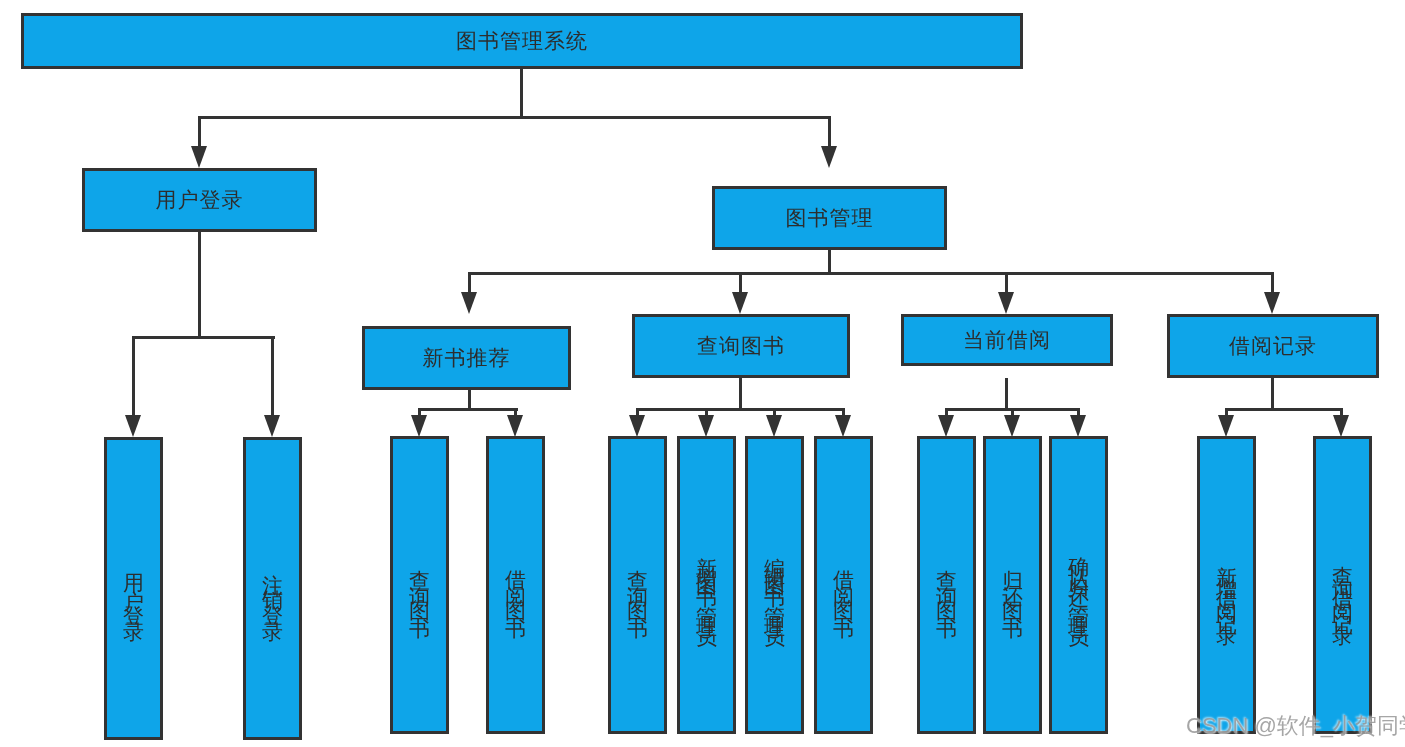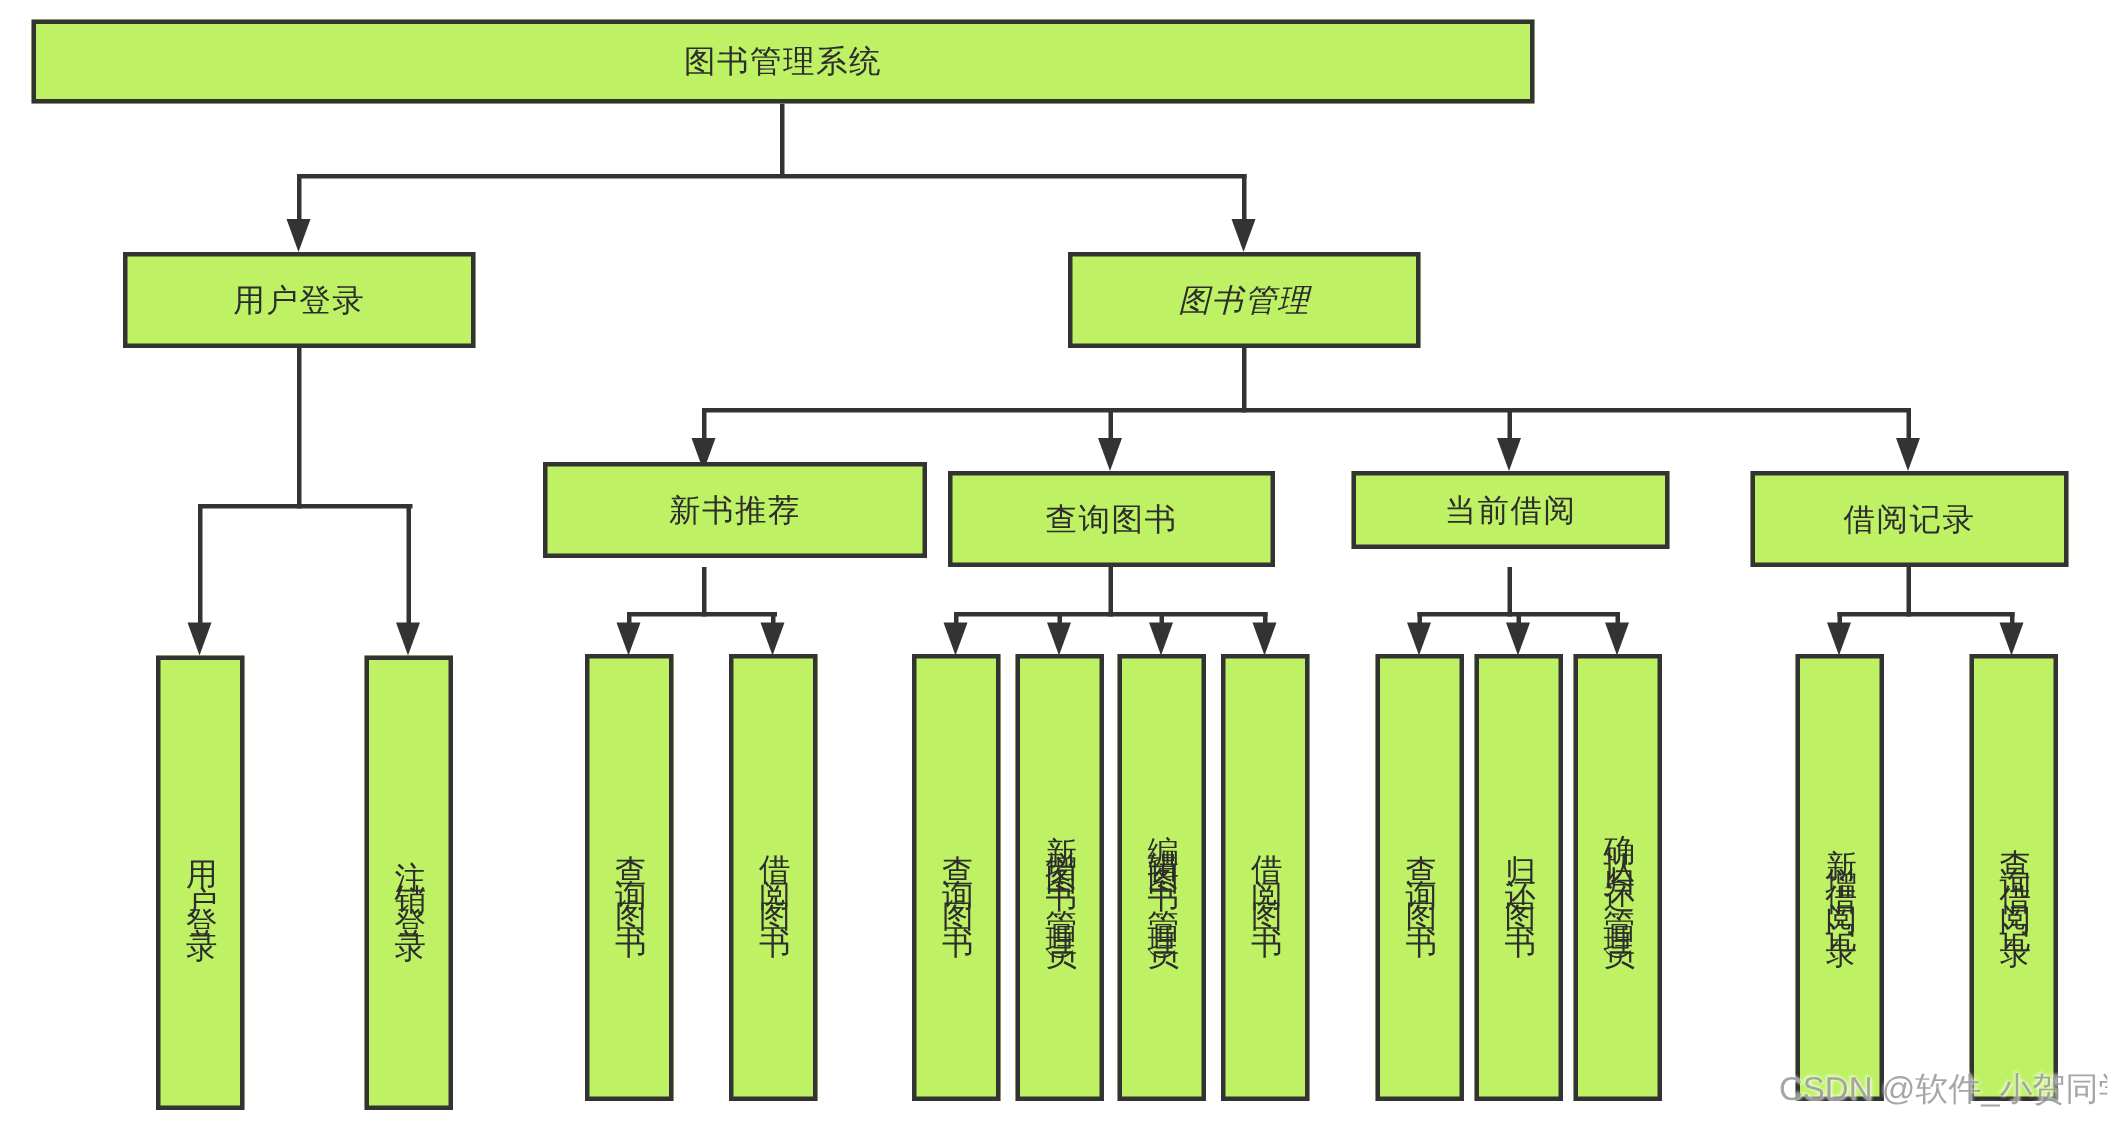--- a/index.html
+++ b/index.html
@@ -5,21 +5,21 @@
   html,body{margin:0;padding:0;background:#ffffff;}
   #canvas{
     position:relative;
     width:1405px;height:747px;
     background:#ffffff;
     font-family:"Liberation Sans","DejaVu Sans",sans-serif;
     overflow:hidden;
   }
   .node{
     position:absolute;
-    background:#bef264;
+    background:#0ea5e9;
     border:3px solid #333333;
     box-sizing:border-box;
     display:flex;align-items:center;justify-content:center;
     color:#2d2d2d;
     z-index:2;
   }
   .hn{font-size:21px;letter-spacing:1px;}
   .vn span{
     writing-mode:vertical-rl;
     text-orientation:mixed;
@@ -112,25 +112,25 @@
   <div class="arr" style="left:1218px;top:415px;"></div>
   <div class="arr" style="left:1333px;top:415px;"></div>
 
   <div class="node hn" style="left:21px;top:13px;width:1002px;height:56px;">
       <span>图书管理系统</span>
     </div>
 
   <div class="node hn" style="left:82px;top:168px;width:235px;height:64px;">
       <span>用户登录</span>
     </div>
-  <div class="node hn" style="left:712px;top:168px;width:235px;height:64px;font-style:italic;">
+  <div class="node hn" style="left:712px;top:186px;width:235px;height:64px;">
       <span>图书管理</span>
     </div>
 
-  <div class="node hn" style="left:362px;top:308px;width:256px;height:64px;">
+  <div class="node hn" style="left:362px;top:326px;width:209px;height:64px;">
       <span>新书推荐</span>
     </div>
   <div class="node hn" style="left:632px;top:314px;width:218px;height:64px;">
       <span>查询图书</span>
     </div>
   <div class="node hn" style="left:901px;top:314px;width:212px;height:52px;">
       <span>当前借阅</span>
     </div>
   <div class="node hn" style="left:1167px;top:314px;width:212px;height:64px;font-family:Liberation Serif, serif;">
       <span>借阅记录</span>

